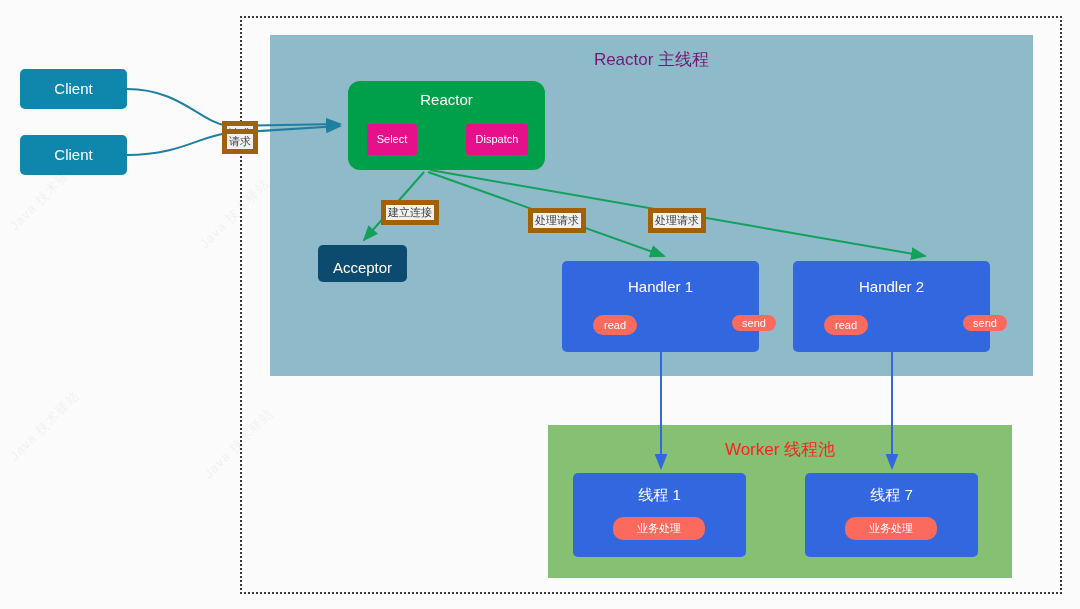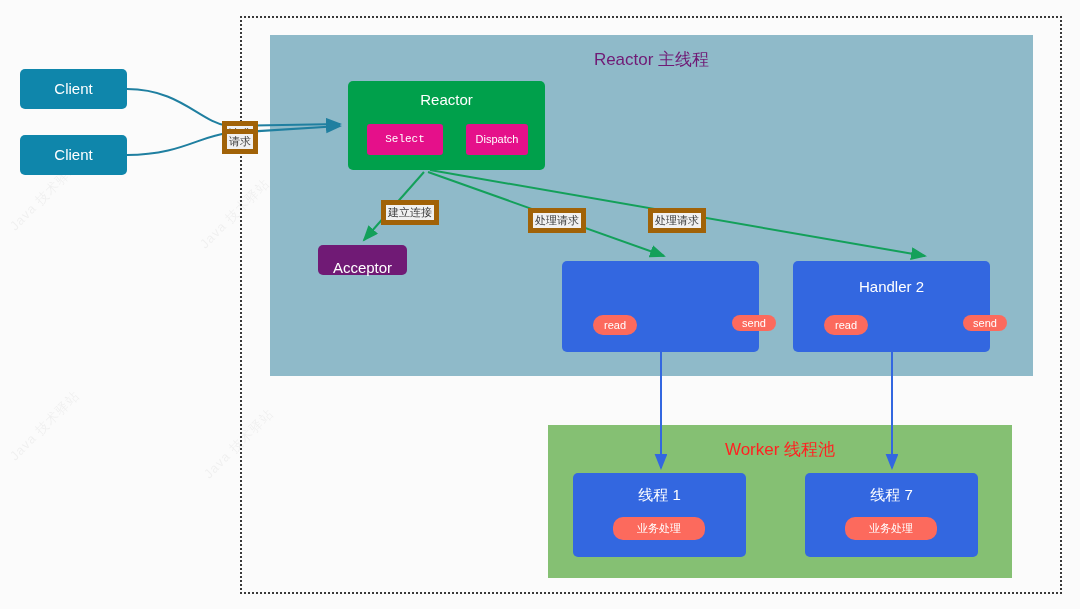--- a/index.html
+++ b/index.html
@@ -104,32 +104,33 @@
     top: 11px;
     font-size: 15px;
   }
 
   #reactor-node {
     left: 348px;
     top: 81px;
     width: 197px;
     height: 89px;
     background: #00a04b;
+    border-radius: 12px;
   }
   #reactor-node .node-label {
     top: 10px;
     font-size: 15px;
   }
 
   #acceptor-node {
     left: 318px;
     top: 245px;
     width: 89px;
-    height: 30px;
-    background: #701a75;
+    height: 37px;
+    background: #0c4a6e;
   }
   #acceptor-node .node-label {
     top: 14px;
     font-size: 15px;
   }
 
   .handler {
     width: 197px;
     height: 91px;
     background: #3367e0;
@@ -162,21 +163,21 @@
     text-align: center;
     font-size: 11px;
     line-height: 1;
     display: flex;
     align-items: center;
     justify-content: center;
   }
   .pill-pink { background: #e5108a; }
   .pill-coral { background: #fc6a5d; border-radius: 10px; }
 
-  #btn-select   { left: 19px; top: 43px; width: 76px; height: 31px; font-family: Liberation Mono, monospace; }
+  #btn-select   { left: 19px; top: 43px; width: 50px; height: 31px; }
   #btn-dispatch { left: 118px; top: 43px; width: 62px; height: 31px; }
 
   .btn-read { left: 31px; top: 54px; width: 44px; height: 20px; }
   .btn-send { left: 124px; top: 54px; width: 44px; height: 16px; margin-left: 46px; }
 
   .btn-biz { left: 40px; top: 44px; width: 92px; height: 23px; font-size: 11px; }
 
   
   .edge-label {
     position: absolute;
@@ -263,20 +264,21 @@
     <div class="node-label">Reactor</div>
     <div class="pill pill-pink" id="btn-select">Select</div>
     <div class="pill pill-pink" id="btn-dispatch">Dispatch</div>
   </div>
 
   <div class="node" id="acceptor-node">
     <div class="node-label">Acceptor</div>
   </div>
 
   <div class="node handler" id="handler-1">
+    <div class="node-label">Handler 1</div>
     <div class="pill pill-coral btn-read">read</div>
     <div class="pill pill-coral btn-send">send</div>
   </div>
   <div class="node handler" id="handler-2">
     <div class="node-label">Handler 2</div>
     <div class="pill pill-coral btn-read">read</div>
     <div class="pill pill-coral btn-send">send</div>
   </div>
 
   <div class="node thread" id="thread-1">

